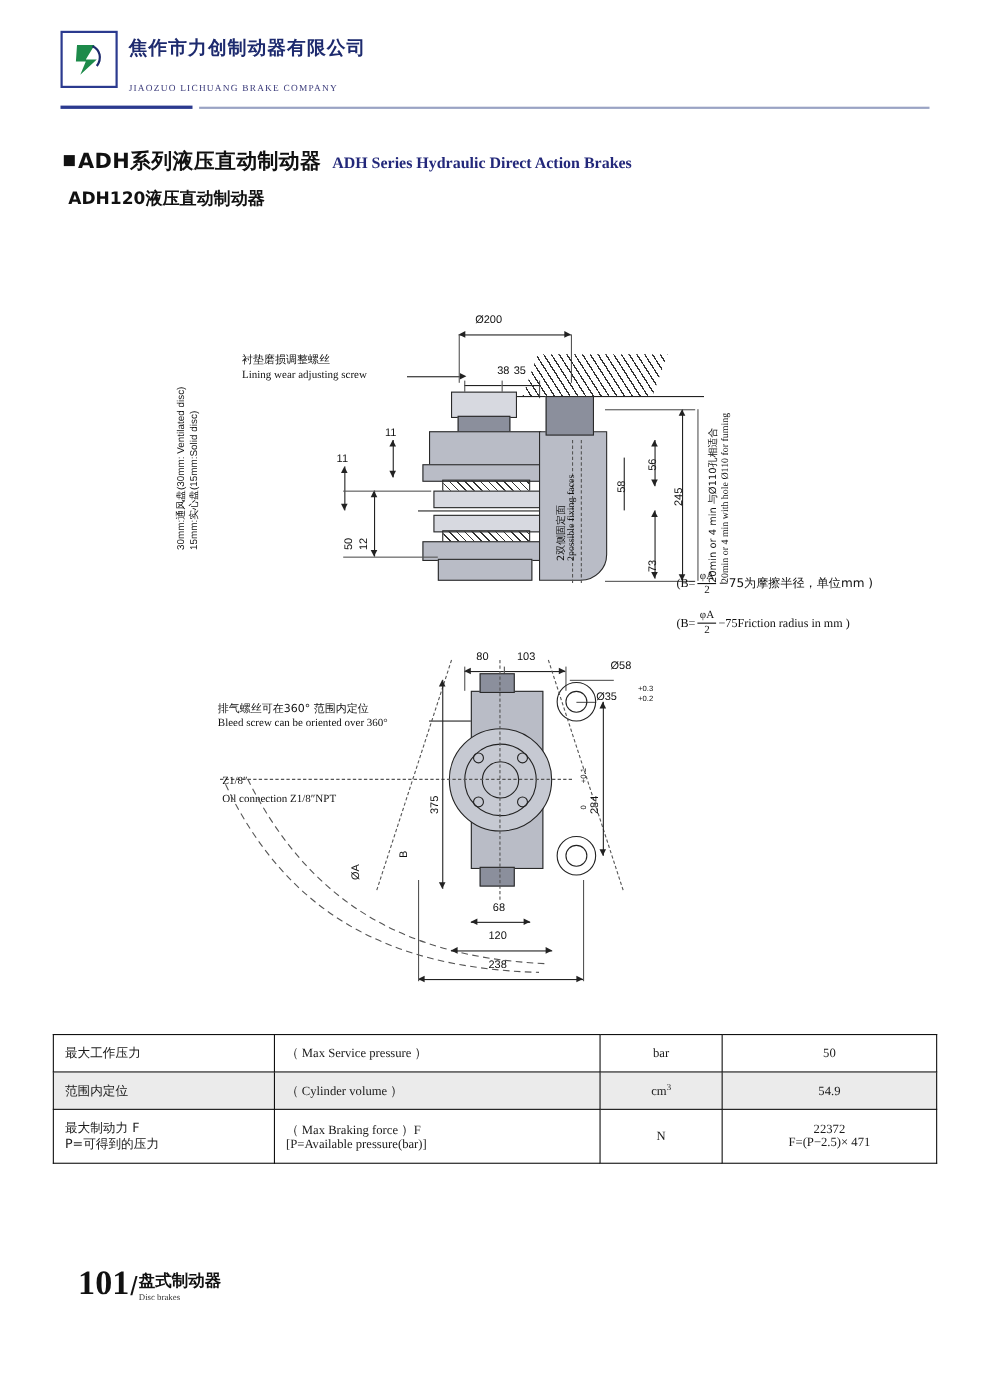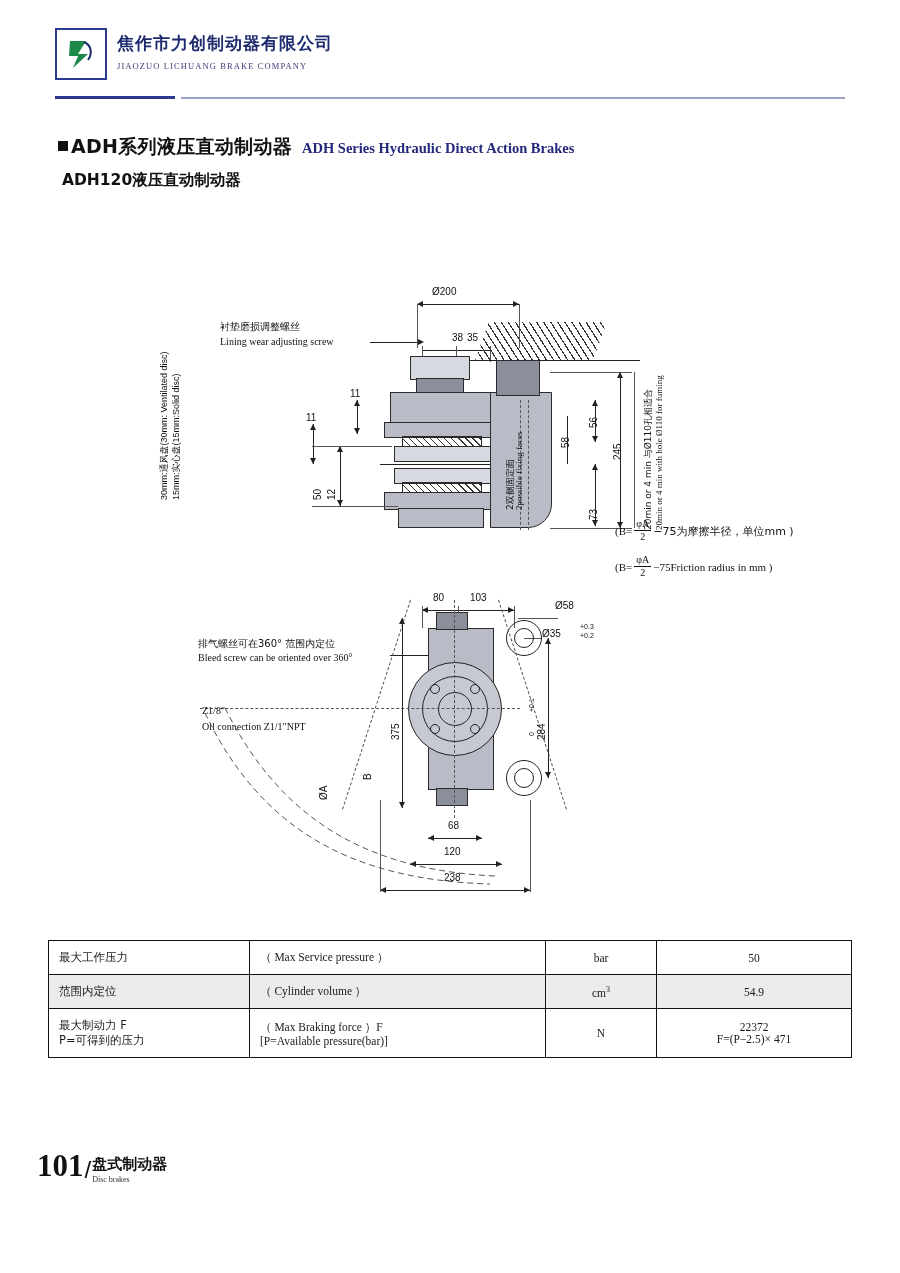--- a/index.html
+++ b/index.html
@@ -22,21 +22,21 @@
     background:#fff;
   }
   .logo-mark svg { display:block; }
   .logo-text { position:absolute; left:62px; top:4px; }
   .logo-cn {
     font-family:"DejaVu Sans", sans-serif;
     font-size:17px; font-weight:bold; color:#1d2a6e; letter-spacing:1px;
   }
   .logo-en {
     font-family:"Liberation Serif", serif;
-    font-size:8.5px; color:#3a3a7a; letter-spacing:1.1px; margin-top:6px;
+    font-size:8.5px; color:#3a3a7a; letter-spacing:1.1px; margin-top:20px;
   }
   .header-rule-wrap { position:absolute; left:0; top:66px; width:790px; height:7px; }
   .rule-a { position:absolute; left:0; top:2px; width:120px; height:3px; background:#2b3a8f; }
   .rule-b { position:absolute; left:126px; top:3px; width:664px; height:2px; background:#9aa3c4; }
 
   
   .title-row { position:absolute; left:58px; top:134px; width:800px; }
   .sq { display:inline-block; width:10px; height:10px; background:#111; margin-right:3px; vertical-align:2px; }
   .title-cn {
     font-family:"DejaVu Sans", sans-serif;
@@ -121,21 +121,21 @@
     border:1px solid #111; padding:9px 10px; vertical-align:middle;
   }
   table.spec tr.alt td { background:#ebebeb; }
   .c-name { width:180px; font-family:"DejaVu Sans", sans-serif; font-size:11.5px; }
   .c-en { width:275px; font-family:"Liberation Serif", serif; font-size:11.5px; }
   .c-unit { width:90px; text-align:center; font-family:"Liberation Serif", serif; font-size:11.5px; }
   .c-val { text-align:center; font-family:"Liberation Serif", serif; font-size:11.5px; }
   sup.sm { font-size:8px; vertical-align:super; }
 
   
-  .footer { position:absolute; left:37px; top:1148px; }
+  .footer { position:absolute; left:71px; top:1148px; }
   .footer-num {
     font-family:"Liberation Serif", serif; font-size:31px; font-weight:bold; color:#111;
     display:inline-block; vertical-align:bottom;
   }
   .footer-slash { font-size:24px; color:#111; display:inline-block; vertical-align:bottom; margin:0 1px; }
   .footer-txt { display:inline-block; vertical-align:bottom; }
   .footer-cn { font-family:"DejaVu Sans", sans-serif; font-size:15px; font-weight:bold; color:#111; }
   .footer-en { font-family:"Liberation Serif", serif; font-size:8px; color:#333; margin-top:1px; }
 </style>
 </head>
@@ -306,21 +306,21 @@
     <div class="arrow-d" style="left:349px; top:602px;"></div>
 
     <div class="lbl rot90" style="left:486px; top:540px;">284</div>
     <div class="lbl rot90" style="left:478px; top:512px; font-size:7px;">+0.1</div>
     <div class="lbl rot90" style="left:478px; top:536px; font-size:7px;">0</div>
     <div class="dl v" style="left:498px; top:438px; height:140px;"></div>
     <div class="arrow-u" style="left:495px; top:438px;"></div>
     <div class="arrow-d" style="left:495px; top:572px;"></div>
 
     <div class="lbl serif" style="left:152px; top:505px;">Z1/8″</div>
-    <div class="lbl serif" style="left:152px; top:521px;">Oil connection Z1/1″NPT</div>
+    <div class="lbl serif" style="left:152px; top:521px;">Oil connection Z1/8″NPT</div>
 
     <div class="lbl rot90" style="left:312px; top:580px;">B</div>
     <div class="lbl rot90" style="left:268px; top:600px;">ØA</div>
     <div style="position:absolute; left:150px; top:508px; width:300px; height:180px; overflow:hidden;">
       <svg width="300" height="180" viewBox="0 0 300 180">
         <path d="M5 5 C60 120, 150 172, 290 176" stroke="#555" stroke-width="1" fill="none" stroke-dasharray="6,4"></path>
         <path d="M25 0 C80 110, 165 162, 295 168" stroke="#555" stroke-width="1" fill="none" stroke-dasharray="6,4"></path>
       </svg>
     </div>
 

